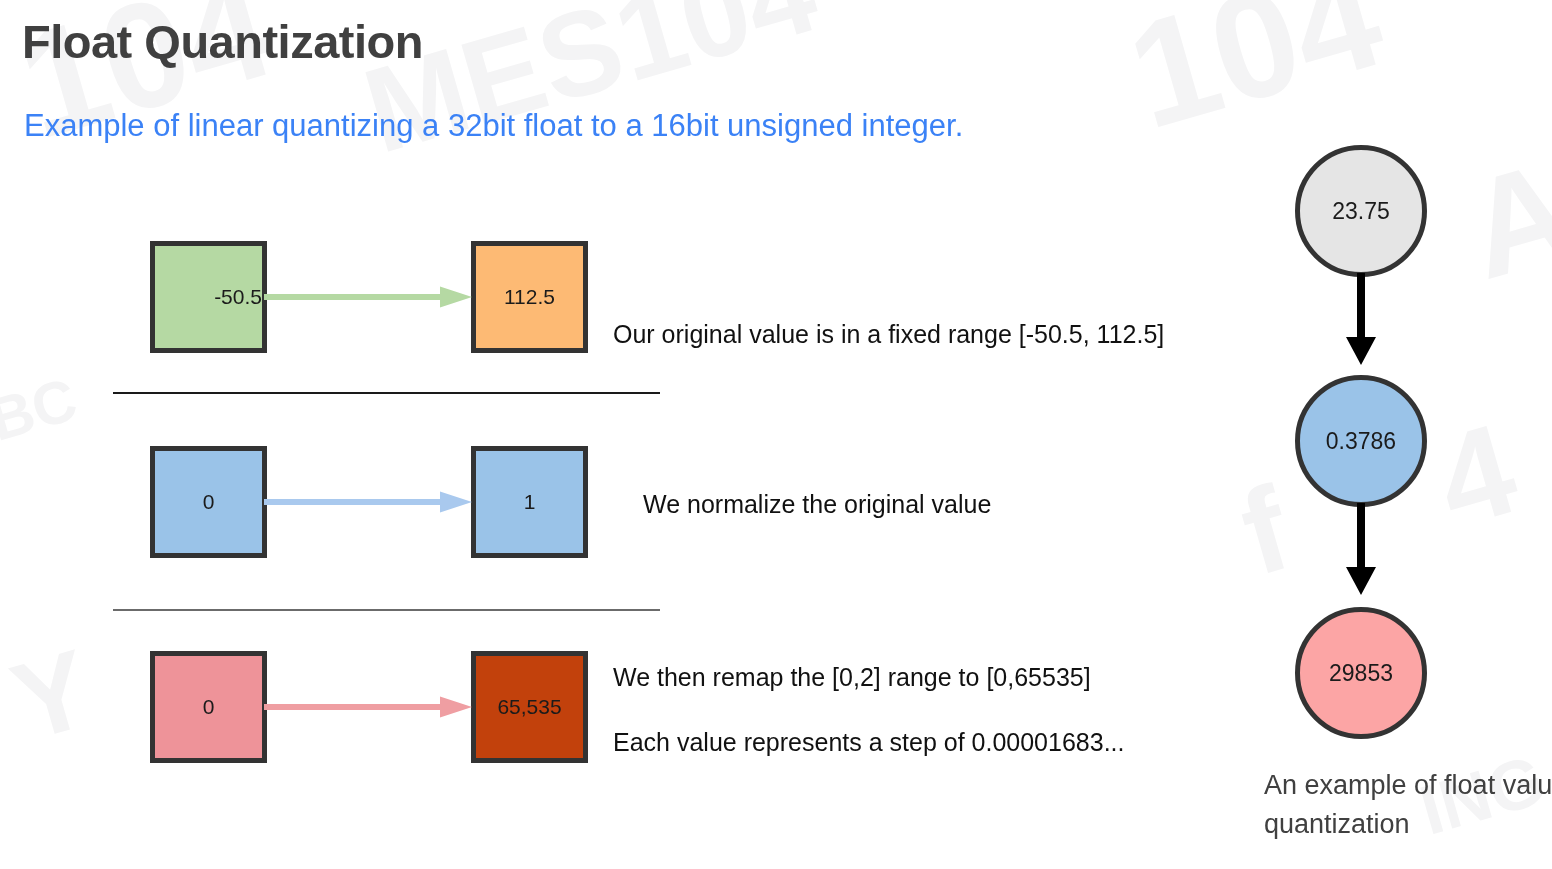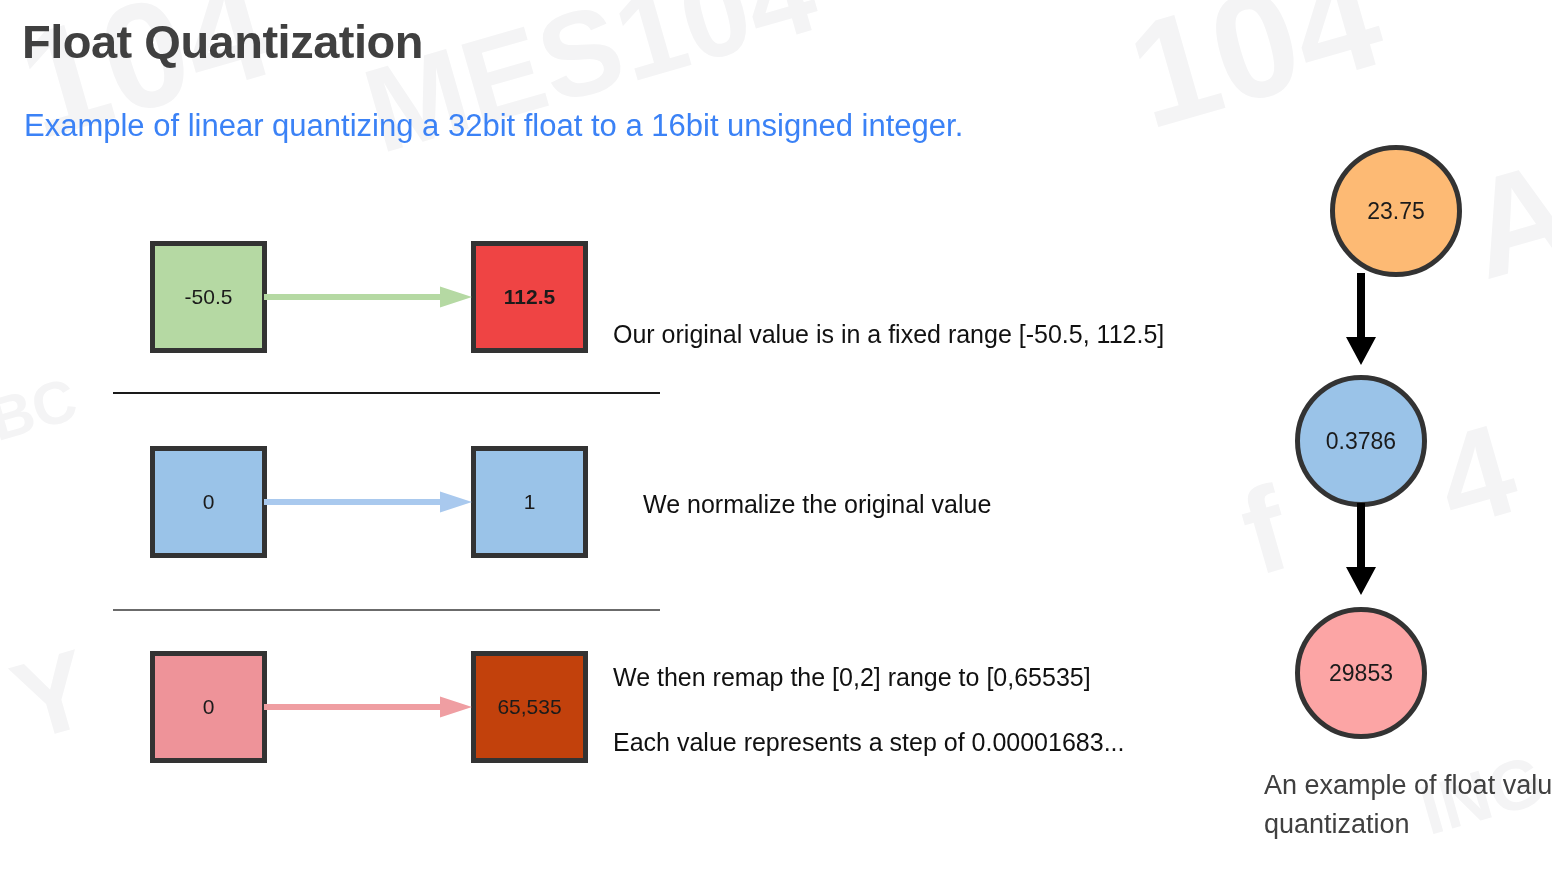--- a/index.html
+++ b/index.html
@@ -134,24 +134,24 @@
       <div class="watermark" style="left: 1440px; top: 410px; font-size: 130px; transform: rotate(-16deg);">4</div>
       <div class="watermark" style="left: 1420px; top: 760px; font-size: 70px; transform: rotate(-16deg);">ING</div>
       <div class="watermark" style="left: 1245px; top: 470px; font-size: 120px; transform: rotate(-16deg);">f</div>
       <div class="watermark" style="left: 15px; top: 640px; font-size: 110px; transform: rotate(-16deg);">Y</div>
     </div>
 
   <div id="title">Float Quantization</div>
   <div id="subtitle">Example of linear quantizing a 32bit float to a 16bit unsigned integer.</div>
 
   <div id="rows-layer">
-      <div class="node-box left" style="top: 241px; background: rgb(181, 217, 163);">
+      <div class="node-box left" style="top: 241px; background: rgb(181, 217, 163); justify-content: flex-end;">
         <span>-50.5</span>
       </div>
-      <div class="node-box right" style="top: 241px; background: #ef4444; font-weight: bold;">
+      <div class="node-box right" style="top: 241px; background: #fdba74;">
         <span>112.5</span>
       </div>
       <div class="arrow" style="top: 285px;">
         <svg viewBox="0 0 210 24" xmlns="http://www.w3.org/2000/svg">
           <path d="M0 9 H176 V1.5 L208 12 L176 22.5 V15 H0 Z" fill="#b5d9a3"></path>
         </svg>
       </div>
       <div class="row-text" style="top: 284px; margin-top: 36px;">Our original value is in a fixed range [-50.5, 112.5]</div>
       <div class="node-box left" style="top: 446px; background: rgb(154, 195, 232);">
         <span>0</span>
@@ -176,21 +176,21 @@
           <path d="M0 9 H176 V1.5 L208 12 L176 22.5 V15 H0 Z" fill="#ef9ea2"></path>
         </svg>
       </div>
       <div class="row-text" style="top: 663px;">We then remap the [0,2] range to [0,65535]</div>
       <div class="row-text" style="top: 728px;">Each value represents a step of 0.00001683...</div>
       <div class="divider" style="top: 392px; background: rgb(26, 26, 26);"></div>
       <div class="divider" style="top: 609px; background: rgb(107, 107, 107);"></div>
     </div>
 
   <div id="flow-layer">
-      <div class="circle-node" style="left: 1330px; top: 145px; background: #fdba74;">
+      <div class="circle-node" style="left: 1295px; top: 145px; background: #e5e5e5;">
         <span>23.75</span>
       </div>
       <div class="v-arrow" style="left: 1344px; top: 273px;">
         <svg viewBox="0 0 34 96" xmlns="http://www.w3.org/2000/svg">
           <path d="M13 0 H21 V64 H32 L17 92 L2 64 H13 Z" fill="#000000"></path>
         </svg>
       </div>
       <div class="circle-node" style="left: 1295px; top: 375px; background: rgb(154, 195, 232);">
         <span>0.3786</span>
       </div>

